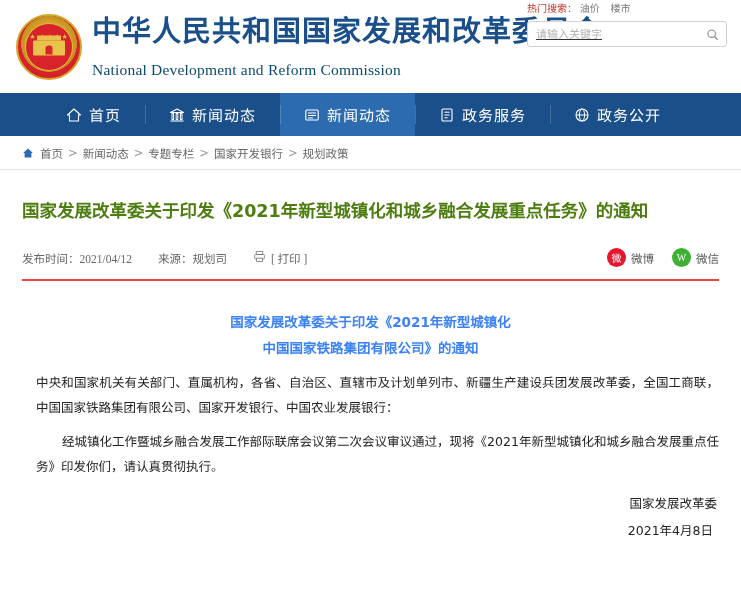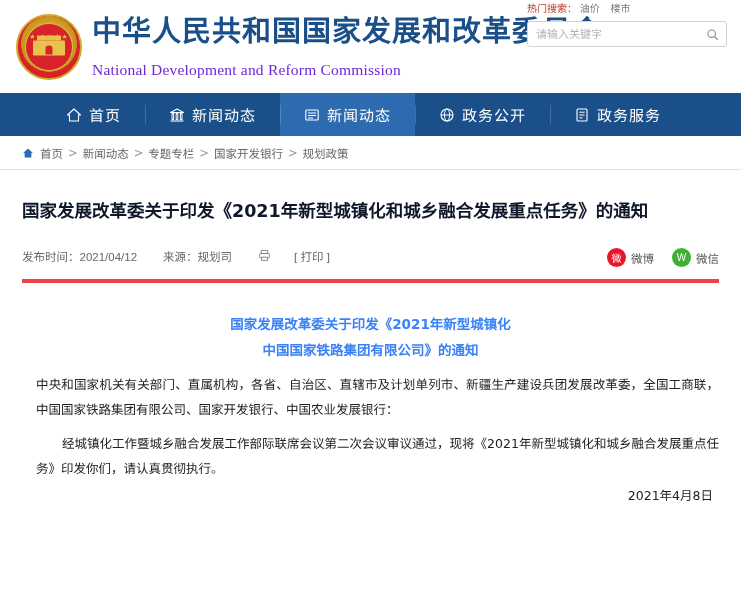--- a/index.html
+++ b/index.html
@@ -83,21 +83,21 @@
     font-family: "DejaVu Sans", sans-serif;
     font-size: 29px;
     font-weight: bold;
     color: #1a4f8a;
     letter-spacing: 1px;
     line-height: 36px;
   }
   .title-en {
     font-family: "Liberation Serif", serif;
     font-size: 15.5px;
-    color: #6d28d9;
+    color: #0c4a6e;
     letter-spacing: 0.2px;
     line-height: 20px;
     margin-top: 11px;
   }
   .search-area {
     position: absolute;
     right: 14px;
     top: 0;
     width: 200px;
   }
@@ -120,20 +120,21 @@
     padding: 0 4px 0 8px;
   }
   .search-box input {
     border: none;
     outline: none;
     flex: 1;
     font-size: 11px;
     color: #333;
     font-family: "DejaVu Sans", sans-serif;
     background: transparent;
+    text-decoration: underline;
   }
   .search-box input::placeholder { color: #b3b3b3; }
   .search-btn {
     width: 20px; height: 20px;
     display: flex; align-items: center; justify-content: center;
     cursor: pointer;
   }
 
   
   .nav {
@@ -179,36 +180,36 @@
   .crumb-home-icon { margin-right: 6px; display: inline-flex; }
   .crumb-wrap a { color: #666; text-decoration: none; }
   .crumb-sep { margin: 0 5px; color: #999; }
 
   
   .article { padding: 0 22px; }
   .doc-title {
     font-family: "DejaVu Sans", sans-serif;
     font-size: 17.5px;
     font-weight: bold;
-    color: #0f172a;
+    color: #4d7c0f;
     line-height: 30px;
     padding: 26px 0 22px 0;
     letter-spacing: 0px;
   }
   .meta-row {
     display: flex;
-    align-items: flex-start;
-    border-bottom: 4px solid #ef4444;
+    align-items: center;
+    border-bottom: 2px solid #ef4444;
     padding-bottom: 12px;
     font-size: 11.5px;
     color: #666;
-    font-family: Liberation Sans, sans-serif;
+    font-family: Liberation Serif, serif;
   }
   .meta-item { margin-right: 26px; }
-  .print-item { display: flex; align-items: center; gap: 23px; cursor: pointer; }
+  .print-item { display: flex; align-items: center; gap: 5px; cursor: pointer; }
   .share-group { margin-left: auto; display: flex; gap: 18px; align-items: center; }
   .share {
     display: flex; align-items: center; gap: 5px;
     font-size: 11.5px; color: #555; cursor: pointer;
   }
   .share-dot {
     width: 19px; height: 19px; border-radius: 50%;
     display: flex; align-items: center; justify-content: center;
     color: #fff; font-size: 10px;
   }
@@ -315,37 +316,37 @@
           <line x1="4" y1="6" x2="12" y2="6" stroke="#fff" stroke-width="1"></line>
           <line x1="4" y1="8.5" x2="12" y2="8.5" stroke="#fff" stroke-width="1"></line>
           <line x1="4" y1="11" x2="9" y2="11" stroke="#fff" stroke-width="1"></line>
         </svg>
     </span>
     <span>新闻动态</span>
   </div>
   <div class="nav-item">
     <span class="nav-icon">
       <svg width="16" height="16" viewBox="0 0 16 16">
-          <circle cx="8" cy="8" r="6" fill="none" stroke="#fff" stroke-width="1.1"></circle>
-          <ellipse cx="8" cy="8" rx="2.6" ry="6" fill="none" stroke="#fff" stroke-width="1"></ellipse>
-          <line x1="2" y1="8" x2="14" y2="8" stroke="#fff" stroke-width="1"></line>
-        </svg>
-    </span>
-    <span>政务公开</span>
-  </div>
-  <div class="nav-item">
-    <span class="nav-icon">
-      <svg width="16" height="16" viewBox="0 0 16 16">
           <rect x="3" y="2" width="10" height="12" rx="1" fill="none" stroke="#fff" stroke-width="1.1"></rect>
           <line x1="5.4" y1="5.2" x2="10.6" y2="5.2" stroke="#fff" stroke-width="1"></line>
           <line x1="5.4" y1="8" x2="10.6" y2="8" stroke="#fff" stroke-width="1"></line>
           <line x1="5.4" y1="10.8" x2="8.6" y2="10.8" stroke="#fff" stroke-width="1"></line>
         </svg>
     </span>
     <span>政务服务</span>
+  </div>
+  <div class="nav-item">
+    <span class="nav-icon">
+      <svg width="16" height="16" viewBox="0 0 16 16">
+          <circle cx="8" cy="8" r="6" fill="none" stroke="#fff" stroke-width="1.1"></circle>
+          <ellipse cx="8" cy="8" rx="2.6" ry="6" fill="none" stroke="#fff" stroke-width="1"></ellipse>
+          <line x1="2" y1="8" x2="14" y2="8" stroke="#fff" stroke-width="1"></line>
+        </svg>
+    </span>
+    <span>政务公开</span>
   </div>
 </div>
 
 <div class="crumb-wrap">
   <span class="crumb-home-icon">
     <svg width="12" height="12" viewBox="0 0 16 16">
         <path d="M8 2 L14.5 8 H12.5 V14 H3.5 V8 H1.5 Z" fill="#2c6bb0"></path>
       </svg>
   </span>
   <a href="#">首页</a>
@@ -387,14 +388,15 @@
       </span>
     </span>
   </div>
 
   <div class="body-title">国家发展改革委关于印发《2021年新型城镇化</div>
   <div class="body-title" style="padding-top:0">中国国家铁路集团有限公司》的通知</div>
 
   <div class="para">中央和国家机关有关部门、直属机构，各省、自治区、直辖市及计划单列市、新疆生产建设兵团发展改革委，全国工商联，中国国家铁路集团有限公司、国家开发银行、中国农业发展银行：</div>
   <div class="para indent">经城镇化工作暨城乡融合发展工作部际联席会议第二次会议审议通过，现将《2021年新型城镇化和城乡融合发展重点任务》印发你们，请认真贯彻执行。</div>
 
+  <div class="sign">国家发展改革委</div>
   <div class="sign date">2021年4月8日</div>
 </div>
 
 </body></html>

